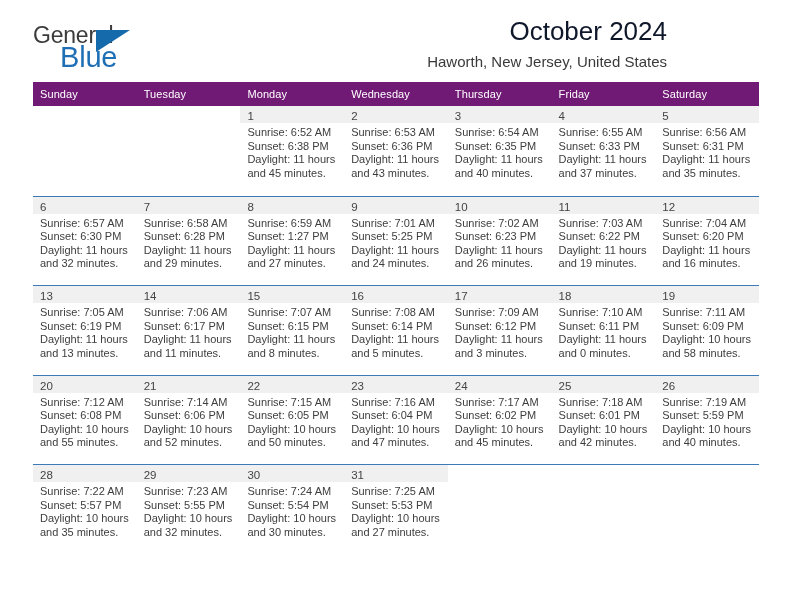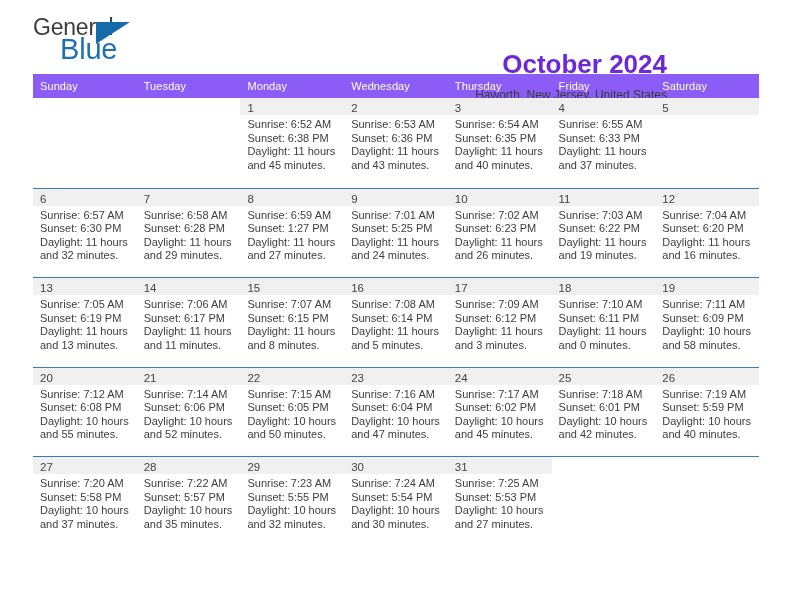--- a/index.html
+++ b/index.html
@@ -10,21 +10,21 @@
     background: #ffffff;
     font-family: "Liberation Sans", sans-serif;
     color: #333333;
     overflow: hidden;
   }
 
   .page {
     position: relative;
     width: 700px;
     height: 612px;
-    padding: 0 33px;
+    padding: 8px 33px;
   }
 
   
   .header {
     position: relative;
     height: 74px;
     display: flex;
     align-items: flex-start;
     justify-content: space-between;
   }
@@ -59,41 +59,40 @@
     border-left: 34px solid #156aac;
     border-bottom: 22px solid transparent;
   }
 
   .titles {
     text-align: right;
     margin-top: 6px;
   }
   .cal-title {
     font-size: 26px;
-    font-weight: bold;
-    color: #6d28d9;
+    font-weight: normal;
+    color: #0f172a;
     line-height: 34px;
-    margin-top: 41px;
   }
   .cal-sub {
-    font-size: 12px;
+    font-size: 15px;
     color: #3a3a3a;
     line-height: 20px;
     margin-top: 4px;
   }
 
   
   .calendar {
     width: 726px;
   }
 
   .weekdays {
     display: grid;
     grid-template-columns: repeat(7, 1fr);
-    background: #8b5cf6;
+    background: #701a75;
   }
   .weekday {
     color: #ffffff;
     font-size: 11px;
     padding: 5px 0 5px 7px;
     line-height: 14px;
     letter-spacing: 0.1px;
   }
 
   .week {
@@ -199,20 +198,25 @@
           <div class="daycell">
             <div class="daynum-band"><span class="daynum">4</span></div>
             <div class="dayinfo">
               <div>Sunrise: 6:55 AM</div>
               <div>Sunset: 6:33 PM</div>
               <div class="daylight">Daylight: 11 hours and 37 minutes.</div>
             </div>
           </div>
           <div class="daycell">
             <div class="daynum-band"><span class="daynum">5</span></div>
+            <div class="dayinfo">
+              <div>Sunrise: 6:56 AM</div>
+              <div>Sunset: 6:31 PM</div>
+              <div class="daylight">Daylight: 11 hours and 35 minutes.</div>
+            </div>
           </div>
         </div>
         <div class="week">
           <div class="daycell">
             <div class="daynum-band"><span class="daynum">6</span></div>
             <div class="dayinfo">
               <div>Sunrise: 6:57 AM</div>
               <div>Sunset: 6:30 PM</div>
               <div class="daylight">Daylight: 11 hours and 32 minutes.</div>
             </div>
@@ -377,28 +381,20 @@
             <div class="daynum-band"><span class="daynum">26</span></div>
             <div class="dayinfo">
               <div>Sunrise: 7:19 AM</div>
               <div>Sunset: 5:59 PM</div>
               <div class="daylight">Daylight: 10 hours and 40 minutes.</div>
             </div>
           </div>
         </div>
         <div class="week">
           <div class="daycell">
-            <div class="daynum-band"><span class="daynum">27</span></div>
-            <div class="dayinfo">
-              <div>Sunrise: 7:20 AM</div>
-              <div>Sunset: 5:58 PM</div>
-              <div class="daylight">Daylight: 10 hours and 37 minutes.</div>
-            </div>
-          </div>
-          <div class="daycell">
             <div class="daynum-band"><span class="daynum">28</span></div>
             <div class="dayinfo">
               <div>Sunrise: 7:22 AM</div>
               <div>Sunset: 5:57 PM</div>
               <div class="daylight">Daylight: 10 hours and 35 minutes.</div>
             </div>
           </div>
           <div class="daycell">
             <div class="daynum-band"><span class="daynum">29</span></div>
             <div class="dayinfo">

